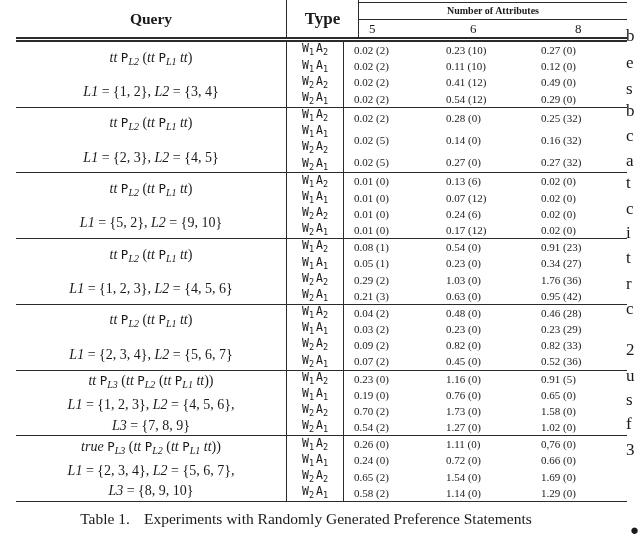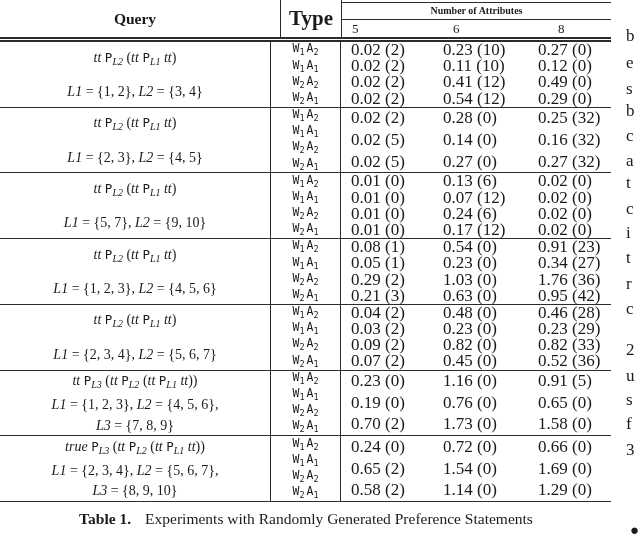--- a/index.html
+++ b/index.html
@@ -4,63 +4,63 @@
 <style>
   html,body{margin:0;padding:0;}
   body{
     width:640px;height:557px;background:#ffffff;overflow:hidden;
     font-family:"Liberation Serif",serif;color:#1a1a1a;position:relative;
     -webkit-font-smoothing:antialiased;
   }
   .page{position:relative;width:640px;height:557px;}
 
   
-  .tbl{position:absolute;left:0;top:0;width:611px;}
+  .tbl{position:absolute;left:16px;top:0;width:611px;}
 
   .hdr{display:flex;height:37px;border-bottom:5px double #2b2b2b;box-sizing:content-box;}
   .q-h{width:270px;display:flex;align-items:center;justify-content:center;
        font-weight:bold;font-size:15.5px;}
-  .t-h{width:62px;border-left:1.5px solid #2b2b2b;border-right:1.5px solid #2b2b2b;
+  .t-h{width:73px;border-left:1.5px solid #2b2b2b;border-right:1.5px solid #2b2b2b;
        box-sizing:border-box;display:flex;align-items:center;justify-content:center;
-       font-weight:bold;font-size:21px;margin-left:10px;}
+       font-weight:bold;font-size:17px;}
   .a-h{flex:1;display:flex;flex-direction:column;}
   .a-title{margin-top:2px;border-top:1.5px solid #2b2b2b;border-bottom:1.2px solid #2b2b2b;
        text-align:center;font-weight:bold;font-size:10px;height:16px;line-height:16px;}
   .a-cols{position:relative;flex:1;font-size:13px;}
   .a-cols span{position:absolute;top:1px;}
   .a-col-0{left:10px;} .a-col-1{left:111px;} .a-col-2{left:216px;}
 
   
   .grp{display:flex;height:65.71px;border-bottom:1.5px solid #2b2b2b;box-sizing:border-box;}
   .q-c{width:270px;display:flex;flex-direction:column;justify-content:space-around;
        align-items:center;font-size:14px;line-height:15px;}
-  .t-c{width:71px;border-left:1.5px solid #2b2b2b;border-right:1.5px solid #2b2b2b;
+  .t-c{width:58px;border-left:1.5px solid #2b2b2b;border-right:1.5px solid #2b2b2b;
        box-sizing:border-box;display:flex;flex-direction:column;justify-content:space-around;
        align-items:center;font-family:"DejaVu Sans Mono",monospace;font-size:11.5px;line-height:12px;}
   .v-c{flex:1;display:flex;flex-direction:column;justify-content:space-around;
-       padding-left:10px;font-size:17px;line-height:14px;}
+       padding-left:10px;font-size:11px;line-height:14px;}
   .v-row{display:flex;}
   .v-row span:nth-child(1){width:92px;}
   .v-row span:nth-child(2){width:95px;}
 
   
   .tk-i{font-style:italic;}
   .tk-r{font-style:normal;}
   .tk-m{font-family:"DejaVu Sans Mono",monospace;font-size:12.5px;font-style:normal;}
   .tk-s{font-style:italic;font-size:10px;vertical-align:-3px;letter-spacing:0;}
   .q-line{white-space:pre;}
 
   
   .tt-d{font-size:8.5px;vertical-align:-2.5px;}
   .tt-gap{display:inline-block;width:2px;}
 
   
   .caption{position:absolute;top:509px;left:0;width:612px;text-align:center;
        font-size:15.5px;line-height:20px;}
-  .caption b{font-weight:bold;}
+  .caption b{font-weight:normal;}
   .caption .cap-text{margin-left:14px;}
 
   
   .frag{position:absolute;left:626px;font-size:17px;line-height:18px;}
   .edge-bullet{position:absolute;left:630px;font-size:15px;}
 </style>
 </head>
 <body>
 
 <div class="page">
@@ -140,21 +140,21 @@
             <div class="v-row">
               <span>0.02 (5)</span>
               <span>0.27 (0)</span>
               <span>0.27 (32)</span>
             </div>
           </div>
         </div>
         <div class="grp">
           <div class="q-c">
             <div class="q-line"><span class="tk-i">tt </span><span class="tk-m">P</span><span class="tk-s">L2</span><span class="tk-r"> (</span><span class="tk-i">tt </span><span class="tk-m">P</span><span class="tk-s">L1</span><span class="tk-i"> tt</span><span class="tk-r">)</span></div>
-            <div class="q-line"><span class="tk-i">L1</span><span class="tk-r"> = {5, 7}, </span><span class="tk-i">L2</span><span class="tk-r"> = {9, 10}</span></div>
+            <div class="q-line"><span class="tk-i">L1</span><span class="tk-r"> = {5, 2}, </span><span class="tk-i">L2</span><span class="tk-r"> = {9, 10}</span></div>
           </div>
           <div class="t-c">
             <div class="tt-lbl"><span class="tt-l">W</span><span class="tt-d">1</span><span class="tt-gap"></span><span class="tt-l">A</span><span class="tt-d">2</span></div>
             <div class="tt-lbl"><span class="tt-l">W</span><span class="tt-d">1</span><span class="tt-gap"></span><span class="tt-l">A</span><span class="tt-d">1</span></div>
             <div class="tt-lbl"><span class="tt-l">W</span><span class="tt-d">2</span><span class="tt-gap"></span><span class="tt-l">A</span><span class="tt-d">2</span></div>
             <div class="tt-lbl"><span class="tt-l">W</span><span class="tt-d">2</span><span class="tt-gap"></span><span class="tt-l">A</span><span class="tt-d">1</span></div>
           </div>
           <div class="v-c">
             <div class="v-row">
               <span>0.01 (0)</span>
@@ -267,35 +267,45 @@
             <div class="v-row">
               <span>0.19 (0)</span>
               <span>0.76 (0)</span>
               <span>0.65 (0)</span>
             </div>
             <div class="v-row">
               <span>0.70 (2)</span>
               <span>1.73 (0)</span>
               <span>1.58 (0)</span>
             </div>
+            <div class="v-row">
+              <span>0.54 (2)</span>
+              <span>1.27 (0)</span>
+              <span>1.02 (0)</span>
+            </div>
           </div>
         </div>
         <div class="grp">
           <div class="q-c">
             <div class="q-line"><span class="tk-i">true </span><span class="tk-m">P</span><span class="tk-s">L3</span><span class="tk-r"> (</span><span class="tk-i">tt </span><span class="tk-m">P</span><span class="tk-s">L2</span><span class="tk-r"> (</span><span class="tk-i">tt </span><span class="tk-m">P</span><span class="tk-s">L1</span><span class="tk-i"> tt</span><span class="tk-r">))</span></div>
             <div class="q-line"><span class="tk-i">L1</span><span class="tk-r"> = {2, 3, 4}, </span><span class="tk-i">L2</span><span class="tk-r"> = {5, 6, 7},</span></div>
             <div class="q-line"><span class="tk-i">L3</span><span class="tk-r"> = {8, 9, 10}</span></div>
           </div>
           <div class="t-c">
             <div class="tt-lbl"><span class="tt-l">W</span><span class="tt-d">1</span><span class="tt-gap"></span><span class="tt-l">A</span><span class="tt-d">2</span></div>
             <div class="tt-lbl"><span class="tt-l">W</span><span class="tt-d">1</span><span class="tt-gap"></span><span class="tt-l">A</span><span class="tt-d">1</span></div>
             <div class="tt-lbl"><span class="tt-l">W</span><span class="tt-d">2</span><span class="tt-gap"></span><span class="tt-l">A</span><span class="tt-d">2</span></div>
             <div class="tt-lbl"><span class="tt-l">W</span><span class="tt-d">2</span><span class="tt-gap"></span><span class="tt-l">A</span><span class="tt-d">1</span></div>
           </div>
           <div class="v-c">
+            <div class="v-row">
+              <span>0.26 (0)</span>
+              <span>1.11 (0)</span>
+              <span>0,76 (0)</span>
+            </div>
             <div class="v-row">
               <span>0.24 (0)</span>
               <span>0.72 (0)</span>
               <span>0.66 (0)</span>
             </div>
             <div class="v-row">
               <span>0.65 (2)</span>
               <span>1.54 (0)</span>
               <span>1.69 (0)</span>
             </div>

